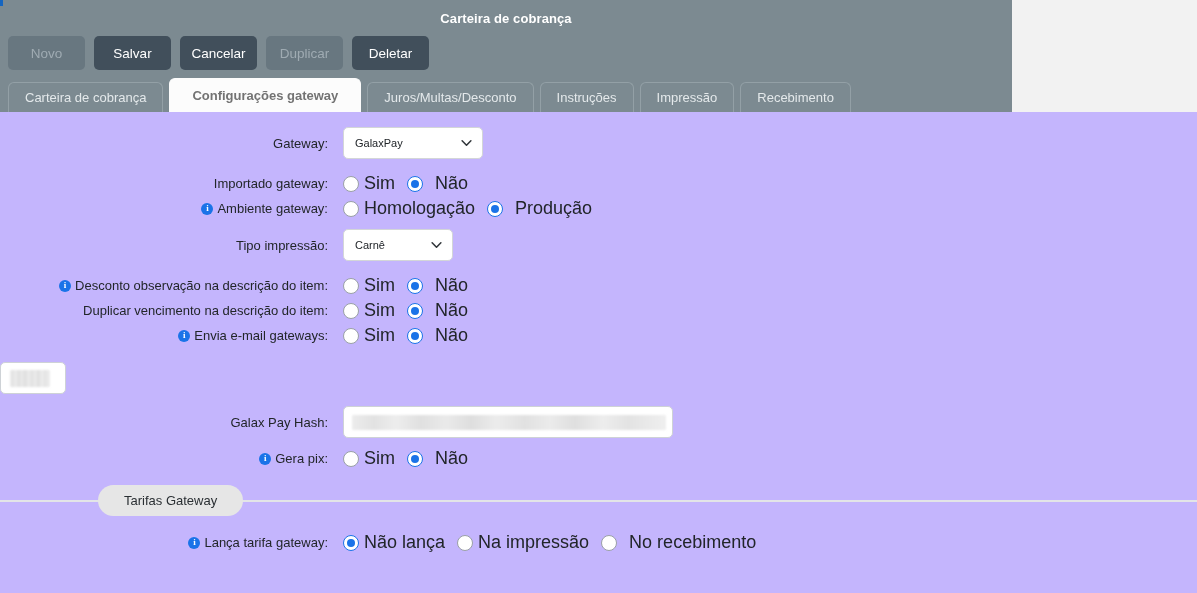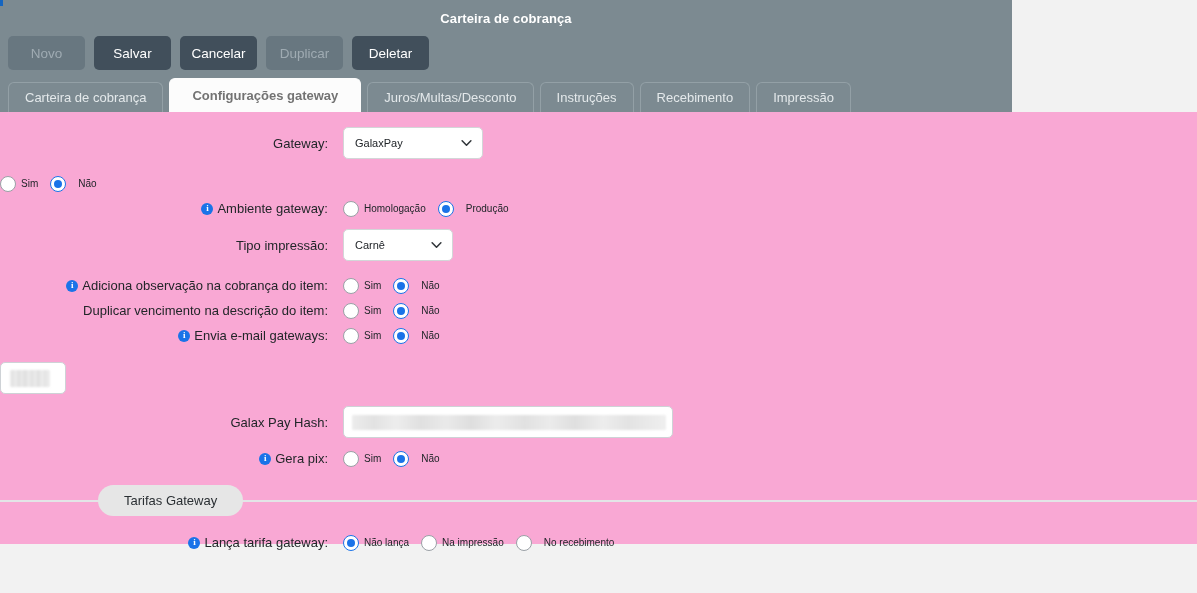--- a/index.html
+++ b/index.html
@@ -94,22 +94,22 @@
     color: #737373;
     font-weight: bold;
     height: 34px;
     padding: 0 22px;
   }
 
   
   .form {
     position: relative;
     width: 1197px;
-    height: 432px;
-    background: #f9a8d4;
+    height: 481px;
+    background: #c4b5fd;
     padding-top: 15px;
   }
   .row {
     display: flex;
     align-items: center;
     min-height: 25px;
   }
   .row-label {
     width: 343px;
     text-align: right;
@@ -162,21 +162,21 @@
   }
   .select-gateway { width: 140px; }
   .select-tipo { width: 110px; }
 
   .radio-group { display: flex; align-items: center; }
   .radio-opt {
     display: flex;
     align-items: center;
     gap: 5px;
     margin-right: 12px;
-    font-size: 10px;
+    font-size: 18px;
     color: #212529;
     cursor: pointer;
     white-space: nowrap;
   }
   .radio-opt:last-child { margin-right: 0; gap: 12px; }
   .radio-dot {
     width: 16px; height: 16px;
     border-radius: 50%;
     border: 1.6px solid #9aa0a6;
     background: #ffffff;
@@ -271,24 +271,24 @@
     <div class="tab is-active">
       <span>Configurações gateway</span>
     </div>
     <div class="tab">
       <span>Juros/Multas/Desconto</span>
     </div>
     <div class="tab">
       <span>Instruções</span>
     </div>
     <div class="tab">
+      <span>Impressão</span>
+    </div>
+    <div class="tab">
       <span>Recebimento</span>
-    </div>
-    <div class="tab">
-      <span>Impressão</span>
     </div>
   </div>
 </div>
 
 <div class="form">
 
   <div class="row">
     <div class="row-label">
       <span>Gateway:</span>
     </div>
@@ -300,20 +300,23 @@
         <svg class="select-chevron" viewBox="0 0 12 8">
           <path d="M1 1.5 L6 6.5 L11 1.5" fill="none" stroke="#33383c" stroke-width="1.8" stroke-linecap="round" stroke-linejoin="round"></path>
         </svg>
       </span>
     </div>
   </div>
 
   <div class="spacer-12"></div>
 
   <div class="row">
+    <div class="row-label">
+      <span>Importado gateway:</span>
+    </div>
     <div class="row-field radio-group">
       <label class="radio-opt">
         <span class="radio-dot"></span>
         <span>Sim</span>
       </label>
       <label class="radio-opt is-on">
         <span class="radio-dot"></span>
         <span>Não</span>
       </label>
     </div>
@@ -352,21 +355,21 @@
         </svg>
       </span>
     </div>
   </div>
 
   <div class="spacer-12"></div>
 
   <div class="row">
     <div class="row-label">
       <span class="info-icon">i</span>
-      <span>Adiciona observação na cobrança do item:</span>
+      <span>Desconto observação na descrição do item:</span>
     </div>
     <div class="row-field radio-group">
       <label class="radio-opt">
         <span class="radio-dot"></span>
         <span>Sim</span>
       </label>
       <label class="radio-opt is-on">
         <span class="radio-dot"></span>
         <span>Não</span>
       </label>

